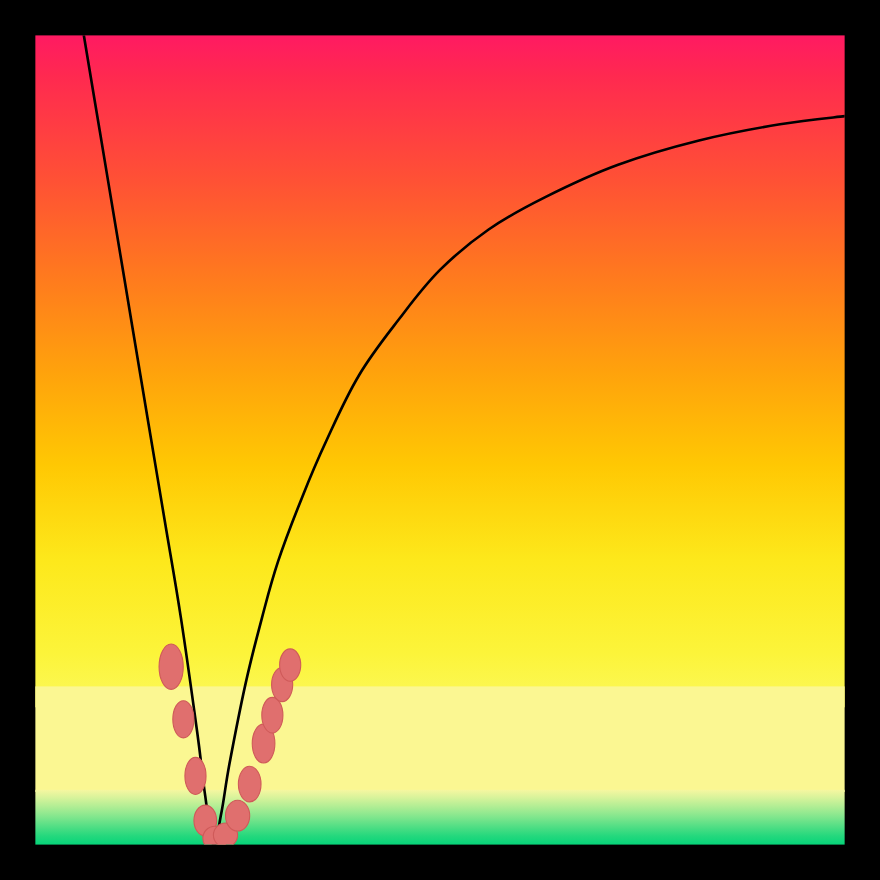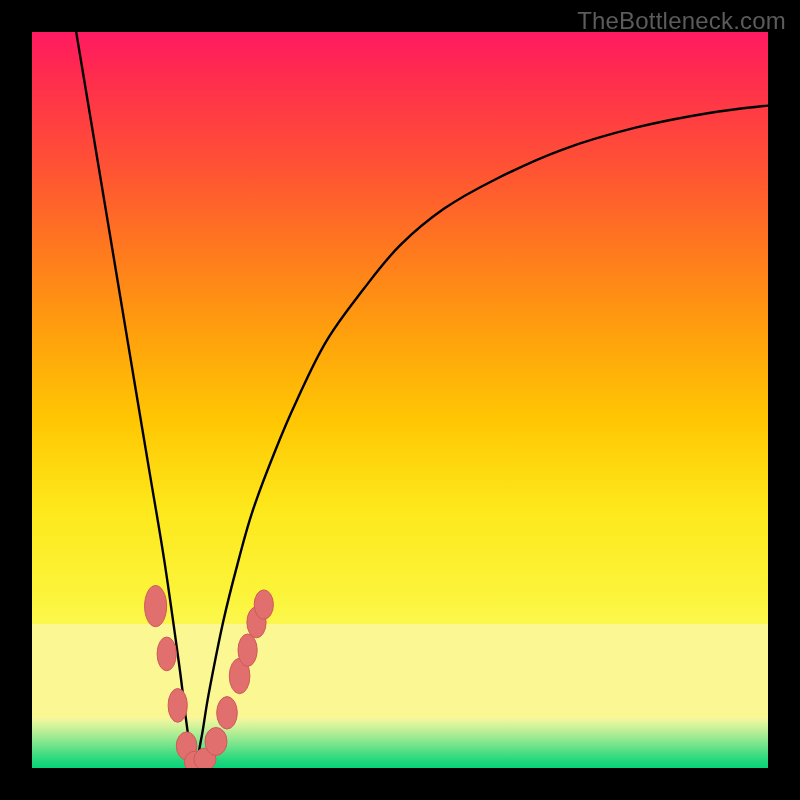--- a/index.html
+++ b/index.html
@@ -111,14 +111,13 @@
           <ellipse cx="184.0" cy="709.5" rx="11.0" ry="14.0" fill="#e06f6e" stroke="#cf5a59" stroke-width="1"></ellipse>
           <ellipse cx="195.0" cy="680.8" rx="10.3" ry="16.2" fill="#e06f6e" stroke="#cf5a59" stroke-width="1"></ellipse>
           <ellipse cx="207.6" cy="644.0" rx="10.3" ry="17.7" fill="#e06f6e" stroke="#cf5a59" stroke-width="1"></ellipse>
           <ellipse cx="215.6" cy="618.2" rx="9.6" ry="16.2" fill="#e06f6e" stroke="#cf5a59" stroke-width="1"></ellipse>
           <ellipse cx="224.5" cy="590.3" rx="9.6" ry="15.5" fill="#e06f6e" stroke="#cf5a59" stroke-width="1"></ellipse>
           <ellipse cx="231.8" cy="572.6" rx="9.6" ry="14.7" fill="#e06f6e" stroke="#cf5a59" stroke-width="1"></ellipse>
         </g>
     </svg>
   </div>
 
-  <div class="watermark">TheBottleneck.com</div>
 </div>
 
 </body></html>

